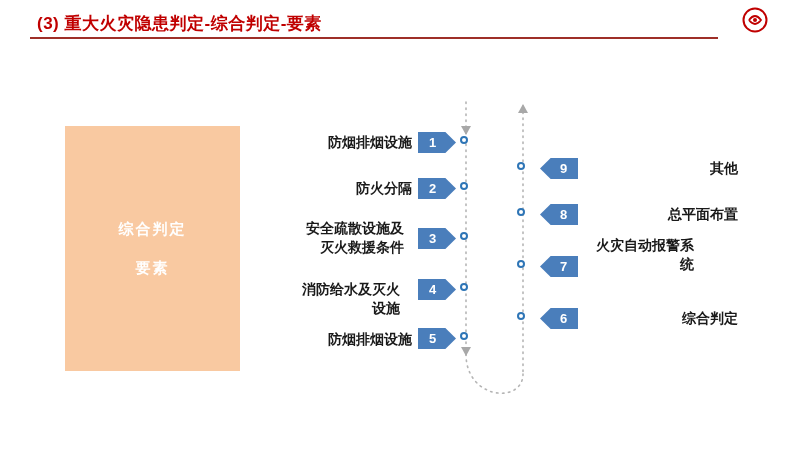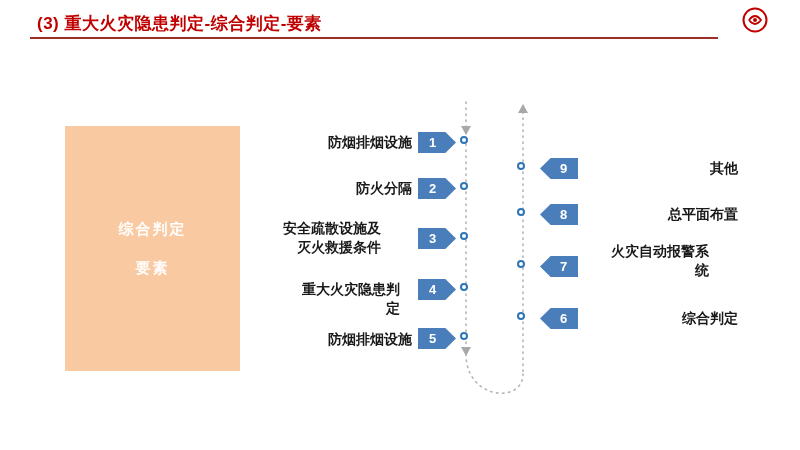--- a/index.html
+++ b/index.html
@@ -109,27 +109,27 @@
     <span>1</span>
   </div>
 <div class="abs step-circle" style="left:460px; top:136px;"></div>
 
 <div class="abs step-label ta-r" style="left:268px; top:179px; width:144px;text-align:right;">防火分隔</div>
 <div class="abs arrow arrow-right" style="left:418px; top:178px;">
     <span>2</span>
   </div>
 <div class="abs step-circle" style="left:460px; top:182px;"></div>
 
-<div class="abs step-label ta-l" style="left:276px; top:219px; width:105px;">安全疏散设施及灭火救援条件</div>
+<div class="abs step-label ta-l" style="left:299px; top:219px; width:105px;">安全疏散设施及灭火救援条件</div>
 <div class="abs arrow arrow-right" style="left:418px; top:228px;">
     <span>3</span>
   </div>
 <div class="abs step-circle" style="left:460px; top:232px;"></div>
 
-<div class="abs step-label ta-r" style="left:290px; top:280px; width:110px;">重大火灾隐患判定</div>
+<div class="abs step-label ta-r" style="left:290px; top:280px; width:110px;">消防给水及灭火设施</div>
 <div class="abs arrow arrow-right" style="left:418px; top:279px;">
     <span>4</span>
   </div>
 <div class="abs step-circle" style="left:460px; top:283px;"></div>
 
 <div class="abs step-label ta-r" style="left:268px; top:330px; width:144px;">防烟排烟设施</div>
 <div class="abs arrow arrow-right" style="left:418px; top:328px;">
     <span>5</span>
   </div>
 <div class="abs step-circle" style="left:460px; top:332px;"></div>
@@ -143,19 +143,19 @@
 <div class="abs step-circle" style="left:517px; top:208px;"></div>
 <div class="abs arrow arrow-left" style="left:540px; top:204px;">
     <span>8</span>
   </div>
 <div class="abs step-label ta-l" style="left:588px; top:205px; width:150px;">总平面布置</div>
 
 <div class="abs step-circle" style="left:517px; top:260px;"></div>
 <div class="abs arrow arrow-left" style="left:540px; top:256px;">
     <span>7</span>
   </div>
-<div class="abs step-label ta-l" style="left:588px; top:242px; width:106px;margin-left:15px;">火灾自动报警系统</div>
+<div class="abs step-label ta-l" style="left:588px; top:236px; width:106px;">火灾自动报警系统</div>
 
 <div class="abs step-circle" style="left:517px; top:312px;"></div>
 <div class="abs arrow arrow-left" style="left:540px; top:308px;">
     <span>6</span>
   </div>
 <div class="abs step-label ta-l" style="left:588px; top:309px; width:150px;">综合判定</div>
 
 </body></html>

